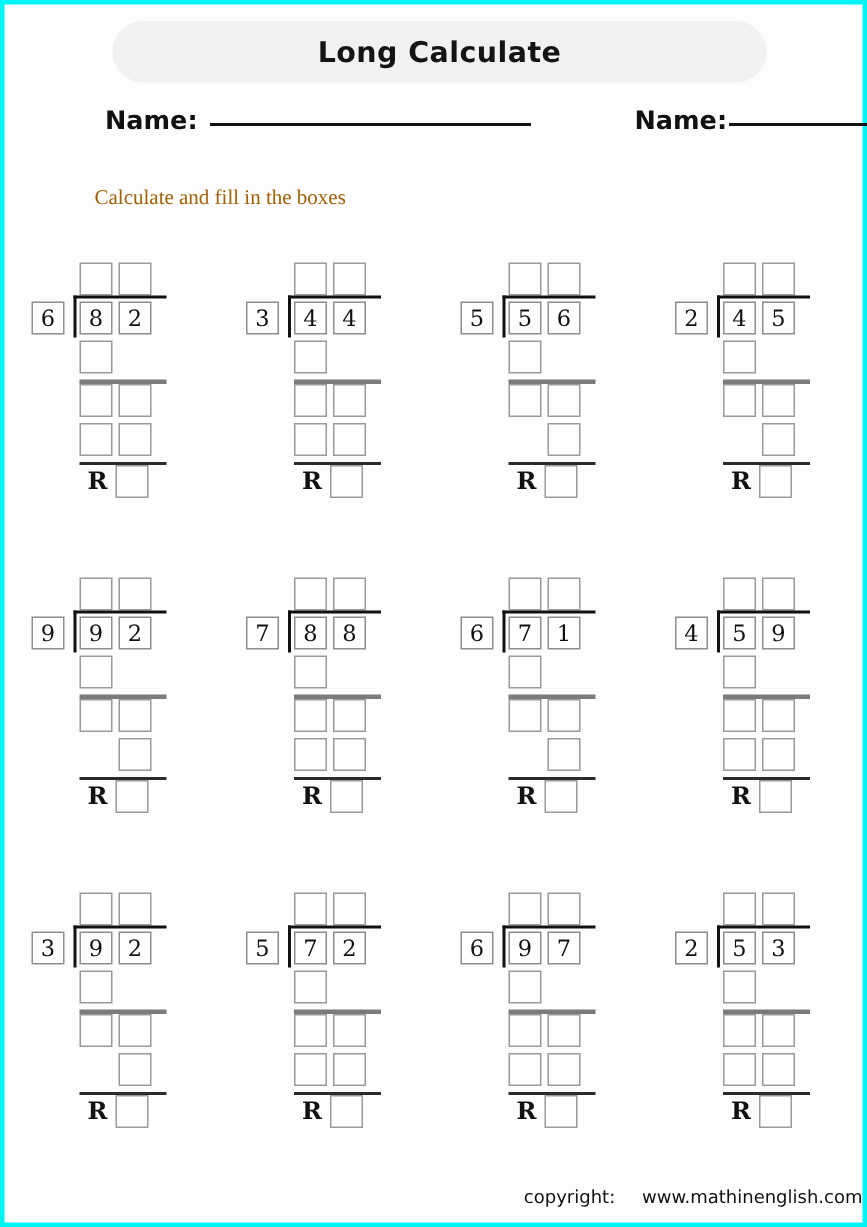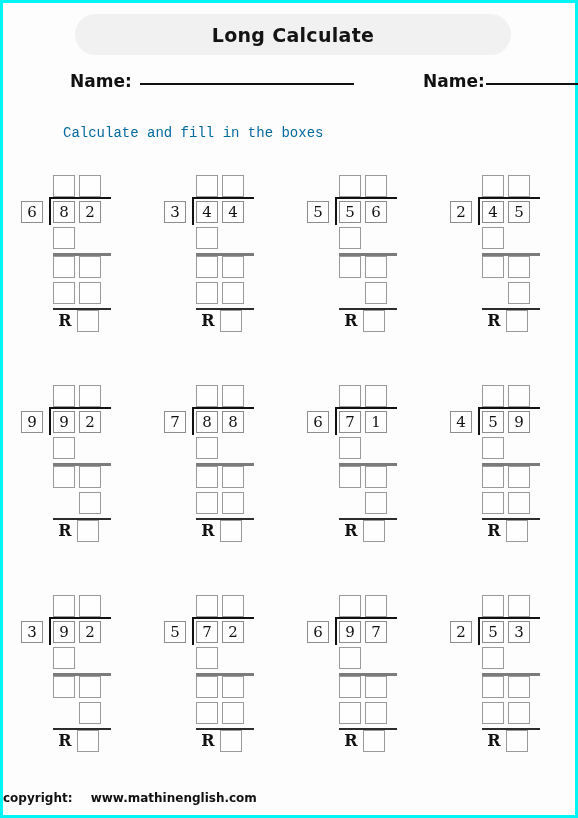--- a/index.html
+++ b/index.html
@@ -79,23 +79,23 @@
     position: relative;
     top: -2px;
   }
   .name-line { width: 214px; margin-left: 8px; }
   .score-line { width: 96px; margin-left: 1px; }
 
   .instruction {
     position: absolute;
     left: 60px;
     top: 122px;
-    font-family: Liberation Mono, monospace;
+    font-family: Liberation Serif, serif;
     font-size: 14px;
-    color: #0369a1;
+    color: #a16207;
   }
 
   
   .grid {
     position: absolute;
     left: 0;
     top: 172px;
     width: 572px;
   }
   .prow {
@@ -206,25 +206,24 @@
     text-align: center;
     line-height: 22px;
   }
 
   
   .footer {
     position: absolute;
     left: 0;
     right: 0;
     bottom: 10px;
-    text-align: left;
+    text-align: right;
     font-family: "DejaVu Sans", sans-serif;
     font-size: 12px;
     color: #111;
-    font-weight: bold;
   }
   .footer .cw { margin-right: 14px; }
 </style>
 </head>
 <body>
 
 <div class="page">
 
   <div class="title-pill">
     <span class="title-text">Long Calculate</span>

